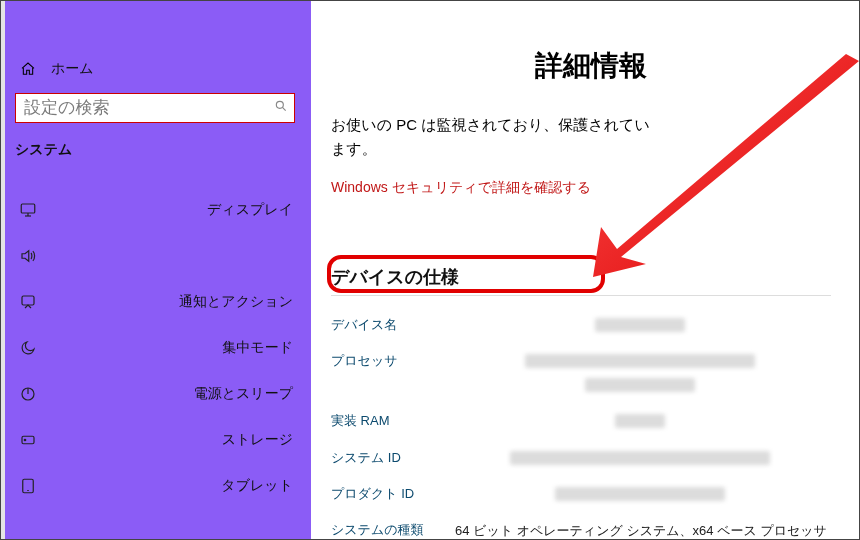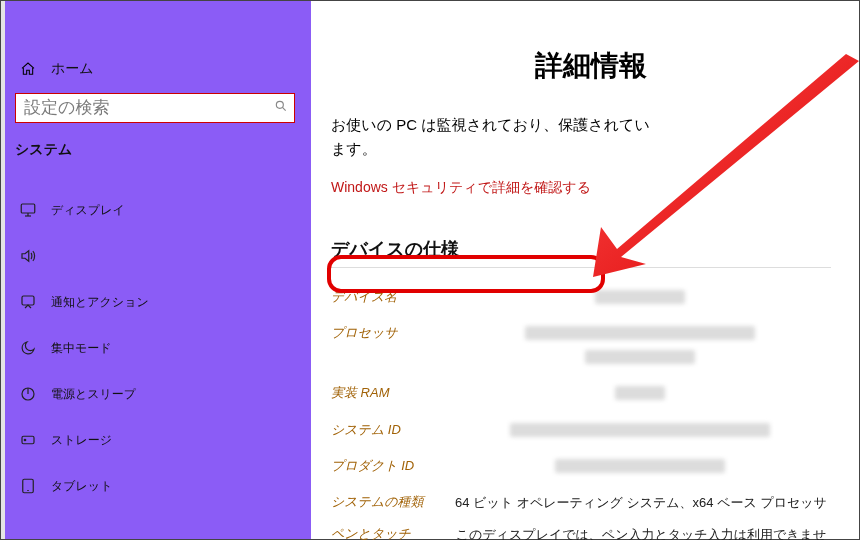--- a/index.html
+++ b/index.html
@@ -45,21 +45,21 @@
     color: #888; pointer-events: none;
   }
   .sb-section {
     position: absolute; left: 14px; top: 140px;
     font-size: 14px; font-weight: 600; color: #111;
   }
   .sb-items { position: absolute; left: 0; top: 186px; width: 100%; }
   .sb-item {
     display: flex; align-items: center; gap: 14px;
     height: 46px; padding: 0 18px; width: 100%;
-    font-size: 12px; color: #111; cursor: default;
+    font-size: 14px; color: #111; cursor: default; text-align: right;
   }
   .sb-item .icon {
     width: 18px; display: inline-flex; justify-content: center; color: #222;
   }
   .sb-item .label { flex: 1; }
 
   
   .main {
     position: absolute; left: 330px; top: 0; width: 520px; height: 100%;
     padding-top: 46px;
@@ -68,26 +68,26 @@
     font-size: 28px; font-weight: 600; color: #000; text-align: center;
   }
   .protected {
     margin-top: 28px; font-size: 15px; line-height: 1.6; max-width: 330px;
   }
   .sec-link {
     display: inline-block; margin-top: 18px; font-size: 14px;
     color: #c11717;
   }
   .spec-header {
-    margin-top: 40px; font-size: 18px; font-weight: 600; color: #111;
+    margin-top: 68px; font-size: 18px; font-weight: 600; color: #111;
     border-bottom: 1px solid #ddd; padding-bottom: 6px; width: 500px;
   }
   .spec-table { margin-top: 14px; width: 500px; font-size: 13px; }
   .spec-row { display: flex; align-items: flex-start; padding: 6px 0; }
-  .spec-label { width: 120px; color: #a16207; flex-shrink: 0; font-style: italic; }
+  .spec-label { width: 120px; color: #0c4a6e; flex-shrink: 0; }
   .spec-value { flex: 1; color: #222; line-height: 1.55; text-align: center; }
   .spec-value.blur span {
     display: inline-block; background: #dcdcdc; color: #dcdcdc;
     filter: blur(2px); border-radius: 2px; height: 14px; margin: 2px 3px 2px 0;
   }
 
   
   .anno-box {
     position: absolute; left: 326px; top: 254px;
     width: 278px; height: 38px;

